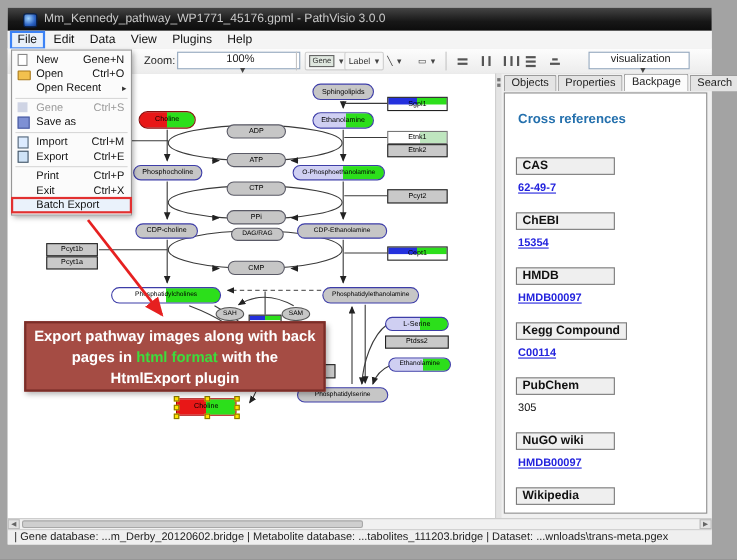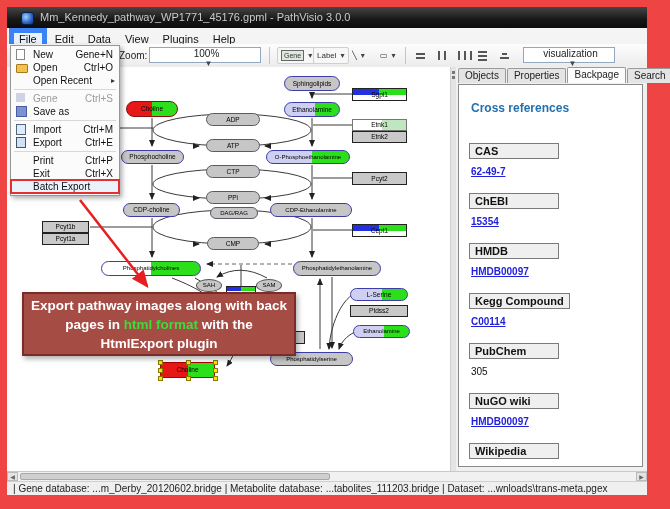--- a/index.html
+++ b/index.html
@@ -1,32 +1,32 @@
 <!DOCTYPE html>
 <html><head>
 <meta charset="utf-8">
 <style>
   html,body{margin:0;padding:0;background:#222;}
-  #stage{position:relative;width:670px;height:509px;background:#ef4444;overflow:hidden;
+  #stage{position:relative;width:670px;height:509px;background:#a3a3a3;overflow:hidden;
          font-family:"Liberation Sans","DejaVu Sans",sans-serif;-webkit-font-smoothing:antialiased;}
   
   #window{position:absolute;left:7px;top:7px;width:640px;height:488px;background:#f0f0f0;}
   #titlebar{position:absolute;left:0;top:0;width:100%;height:21px;
             background:linear-gradient(#454545,#171717 60%,#0c0c0c);color:#c9c9c9;
             font-size:11px;line-height:21px;white-space:nowrap;}
   #app-icon{position:absolute;left:14px;top:5px;width:11px;height:11px;border-radius:3px;
             background:radial-gradient(circle at 35% 35%, #9fd4ff, #2b62c4 60%, #123a86);border:1px solid #06204e;}
   #title-text{position:absolute;left:33px;top:0;}
   #menubar{position:absolute;left:0;top:21px;width:100%;height:16px;background:#f4f4f4;
            border-bottom:1px solid #d9d9d9;font-size:11px;line-height:15px;color:#111;}
   .mb-item{display:inline-block;padding:0 6px;margin-left:2px;}
-  .mb-item.open{border:5px solid #3b82f6;background:#e8f0fa;padding:0 5px;line-height:13px;}
+  .mb-item.open{border:2px solid #3b82f6;background:#e8f0fa;padding:0 5px;line-height:13px;}
   #toolbar{position:absolute;left:0;top:37px;width:100%;height:23px;
            background:linear-gradient(#fdfdfd,#ececec);border-bottom:1px solid #c9c9c9;}
-  .tb{position:absolute;top:3px;height:16px;font-size:10px;color:#222;}
+  .tb{position:absolute;top:3px;height:16px;font-size:10px;color:#222;margin-left:12px;}
   .combo{background:#fff;border:1px solid #93a7bd;display:flex;align-items:center;
          justify-content:space-between;padding:0 2px 0 5px;box-sizing:border-box;flex-direction:column;}
   .caret{font-size:8px;color:#444;margin-left:4px;}
   .tb-sep{position:absolute;top:3px;width:1px;height:17px;background:#c4c4c4;}
   .tb-btn{position:absolute;top:3px;height:17px;border:1px solid #cfcfcf;border-radius:2px;background:#f7f7f7;
           font-size:8px;color:#333;display:flex;align-items:center;padding:0 3px;box-sizing:border-box;}
   .mini-rect{border:1px solid #666;background:#dfe7df;padding:0 2px;font-size:7px;line-height:9px;}
   .bars i{display:block;width:9px;height:2px;background:#555;margin:2px auto;}
   .bars.v{display:flex;}
   .bars.v i{width:2px;height:9px;margin:auto 2px;}

